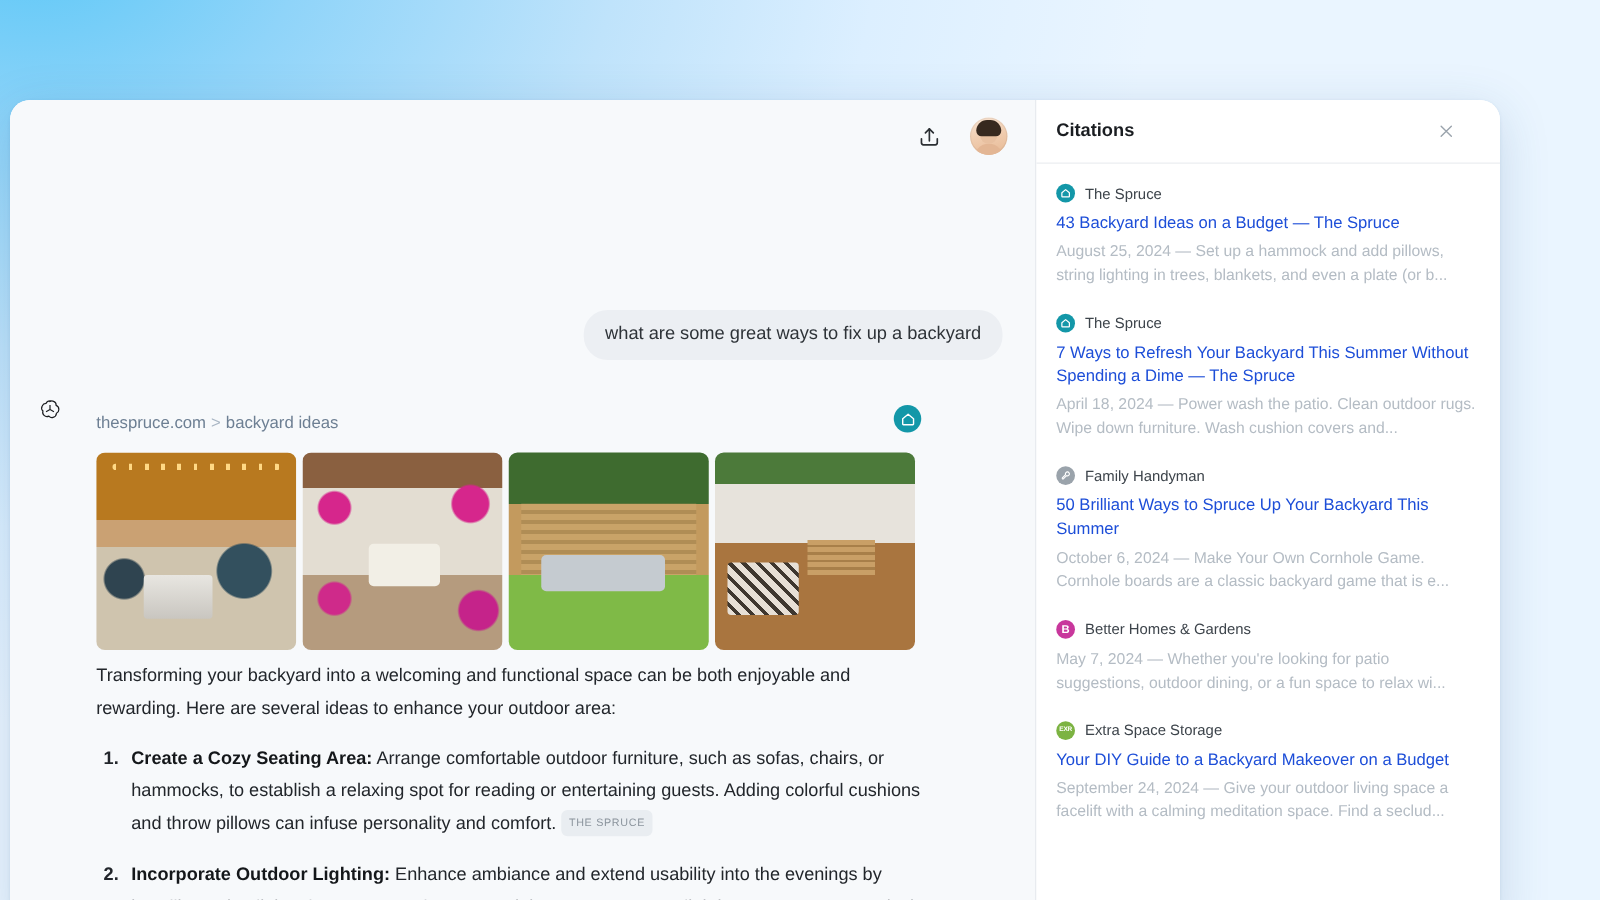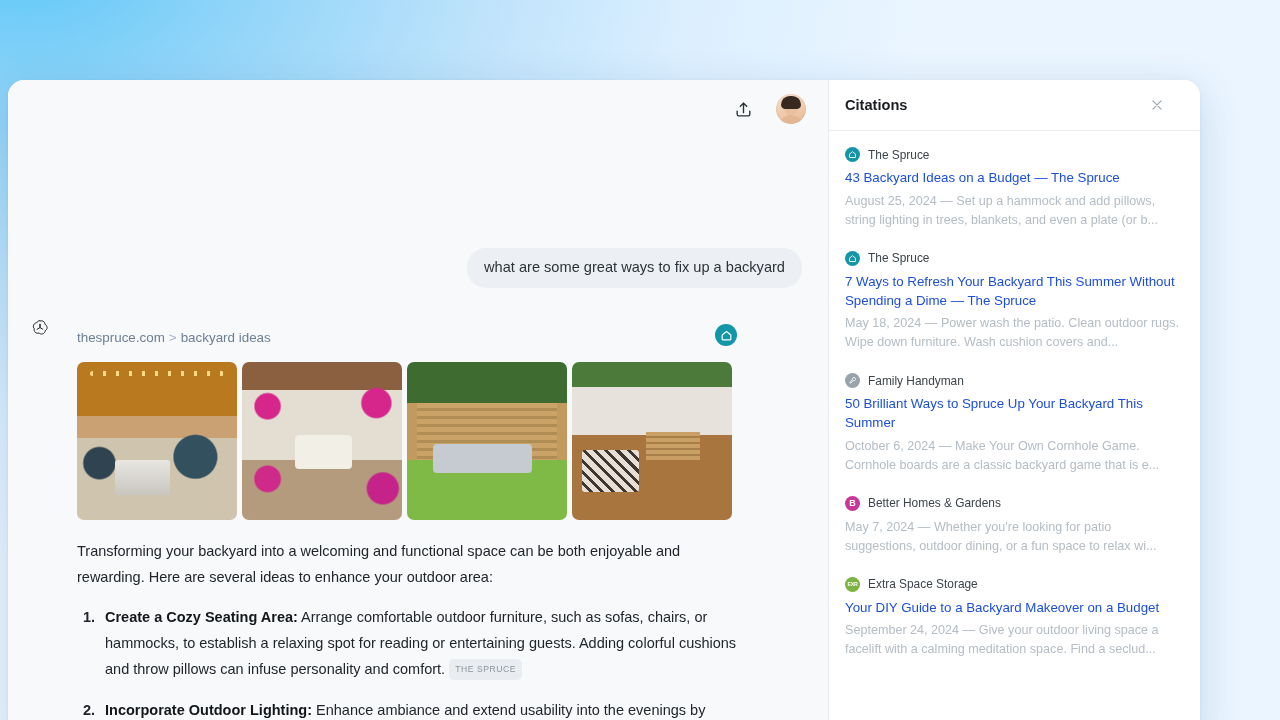--- a/index.html
+++ b/index.html
@@ -146,21 +146,21 @@
     background: repeating-linear-gradient(180deg,#c99f66 0 4px,#a87f49 4px 6px);
   }
   .thumb-4 .cushion {
     position:absolute; left:6%; top:56%; width:36%; height:26%;
     background: repeating-linear-gradient(45deg,#f2f2f0 0 5px,#2c2c2c 5px 8px);
     border-radius: 3px; opacity:.85;
   }
 
   
   .body-copy {
-    margin-top: 19px; font-size: 14.5px; line-height: 1.79; color: #22262b;
+    margin-top: 9px; font-size: 14.5px; line-height: 1.79; color: #22262b;
   }
   ol.steps { margin: 14px 0 0 0; padding-left: 22px; }
   ol.steps li {
     font-size: 14.5px; line-height: 1.79; color: #22262b;
     margin-bottom: 15px; padding-left: 6px;
   }
   ol.steps li::marker { font-weight: 700; }
   ol.steps b { font-weight: 700; color: #14171a; }
   .chip {
     display: inline-block; background: #e9edf1; color: #8b949d;
@@ -309,21 +309,21 @@
       <div class="cite">
         <div class="cite-src">
           <div class="fav spruce">
             <svg width="9" height="9" viewBox="0 0 24 24" fill="none" stroke="#fff" stroke-width="2.6" stroke-linejoin="round">
                 <path d="M4 11l8-6.5 8 6.5v8a1 1 0 0 1-1 1H5a1 1 0 0 1-1-1z"></path>
               </svg>
           </div>
           <span class="cite-srcname">The Spruce</span>
         </div>
         <div class="cite-title">7 Ways to Refresh Your Backyard This Summer Without Spending a Dime — The Spruce</div>
-        <div class="cite-snip">May 18, 2024 — Power wash the patio. Clean outdoor rugs. Wipe down furniture. Wash cushion covers and...</div>
+        <div class="cite-snip">April 18, 2024 — Power wash the patio. Clean outdoor rugs. Wipe down furniture. Wash cushion covers and...</div>
       </div>
 
       <div class="cite">
         <div class="cite-src">
           <div class="fav handyman">
             <svg width="9" height="9" viewBox="0 0 24 24" fill="none" stroke="#fff" stroke-width="2.4" stroke-linecap="round">
                 <path d="M17 4a4.5 4.5 0 0 0-5.2 6L5 16.8a1.6 1.6 0 0 0 2.2 2.2L14 12.2A4.5 4.5 0 0 0 20 7z"></path>
               </svg>
           </div>
           <span class="cite-srcname">Family Handyman</span>

